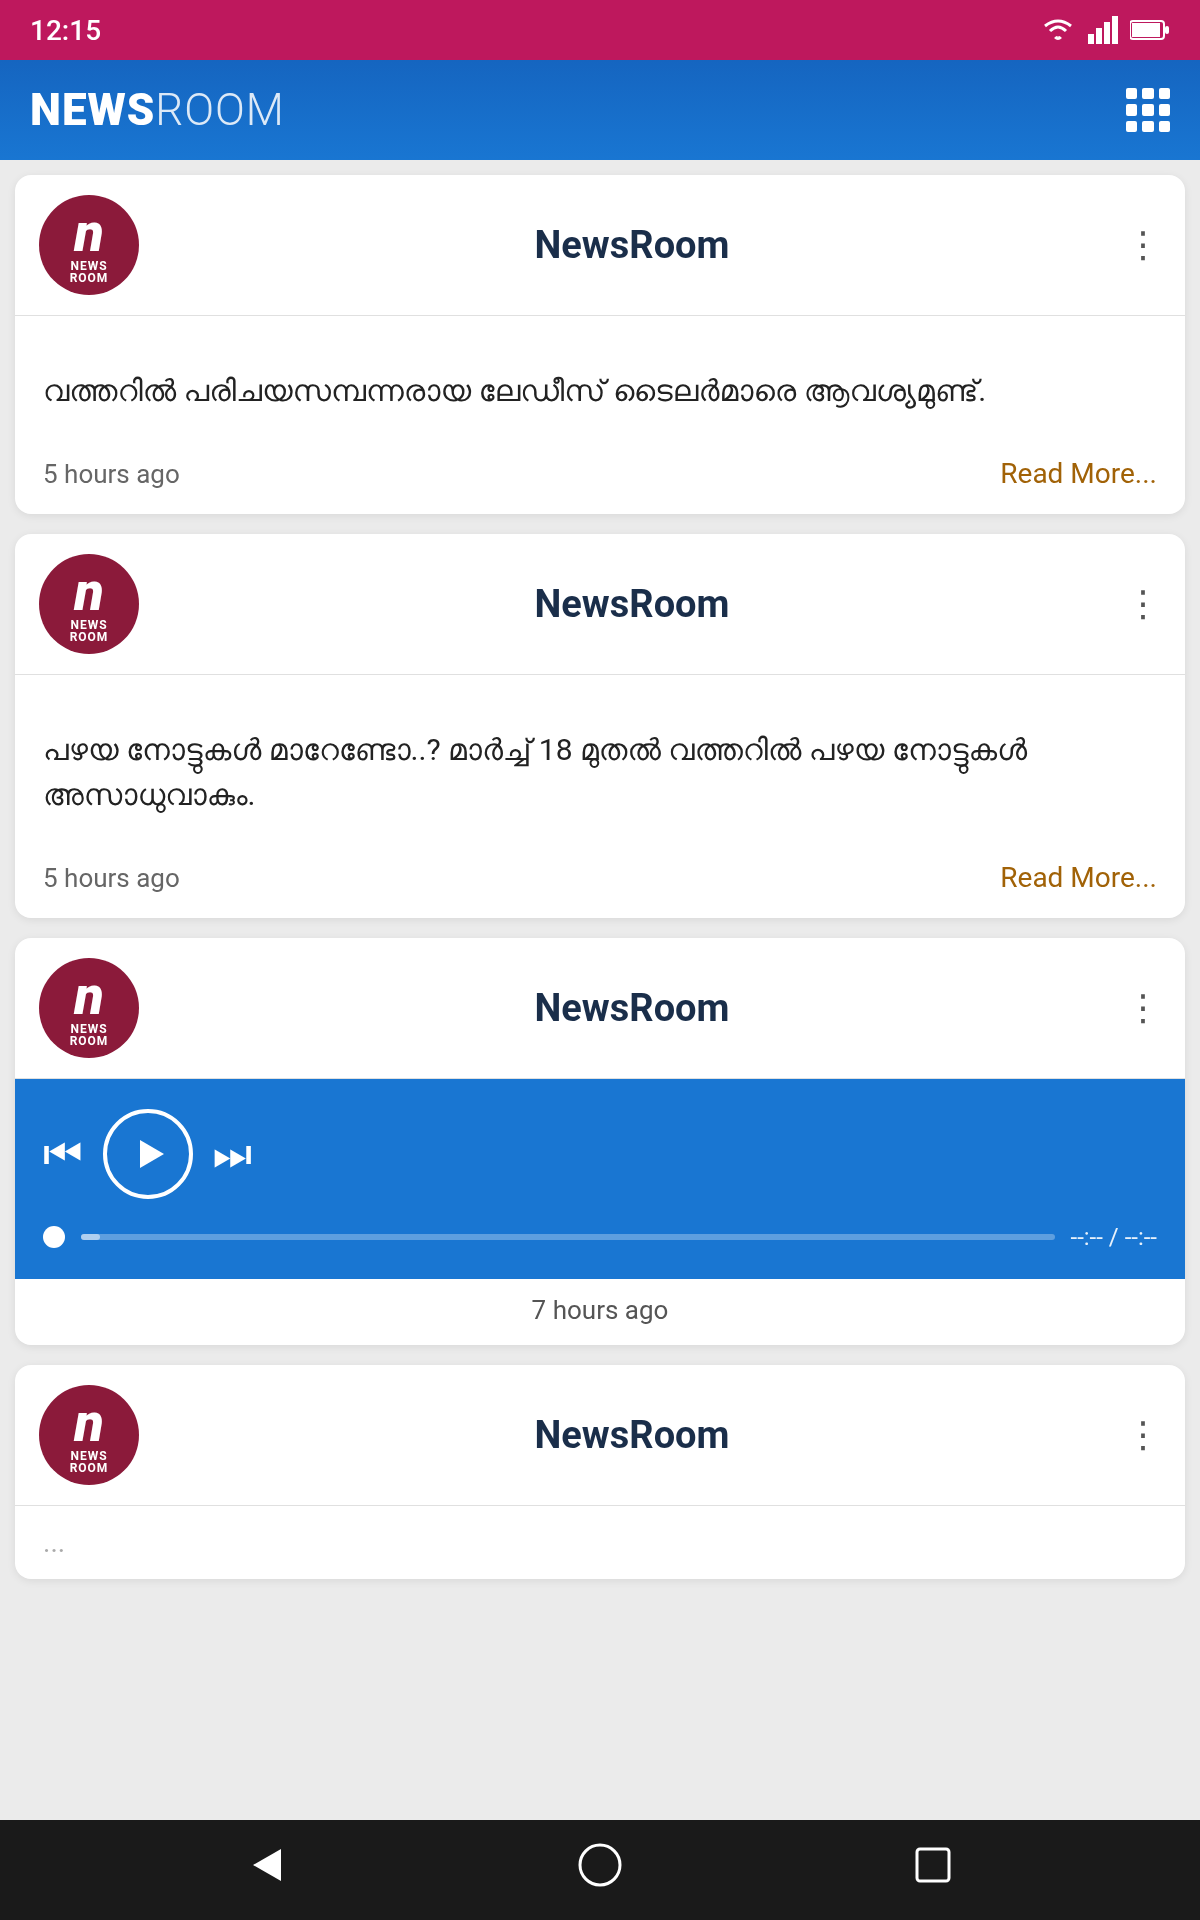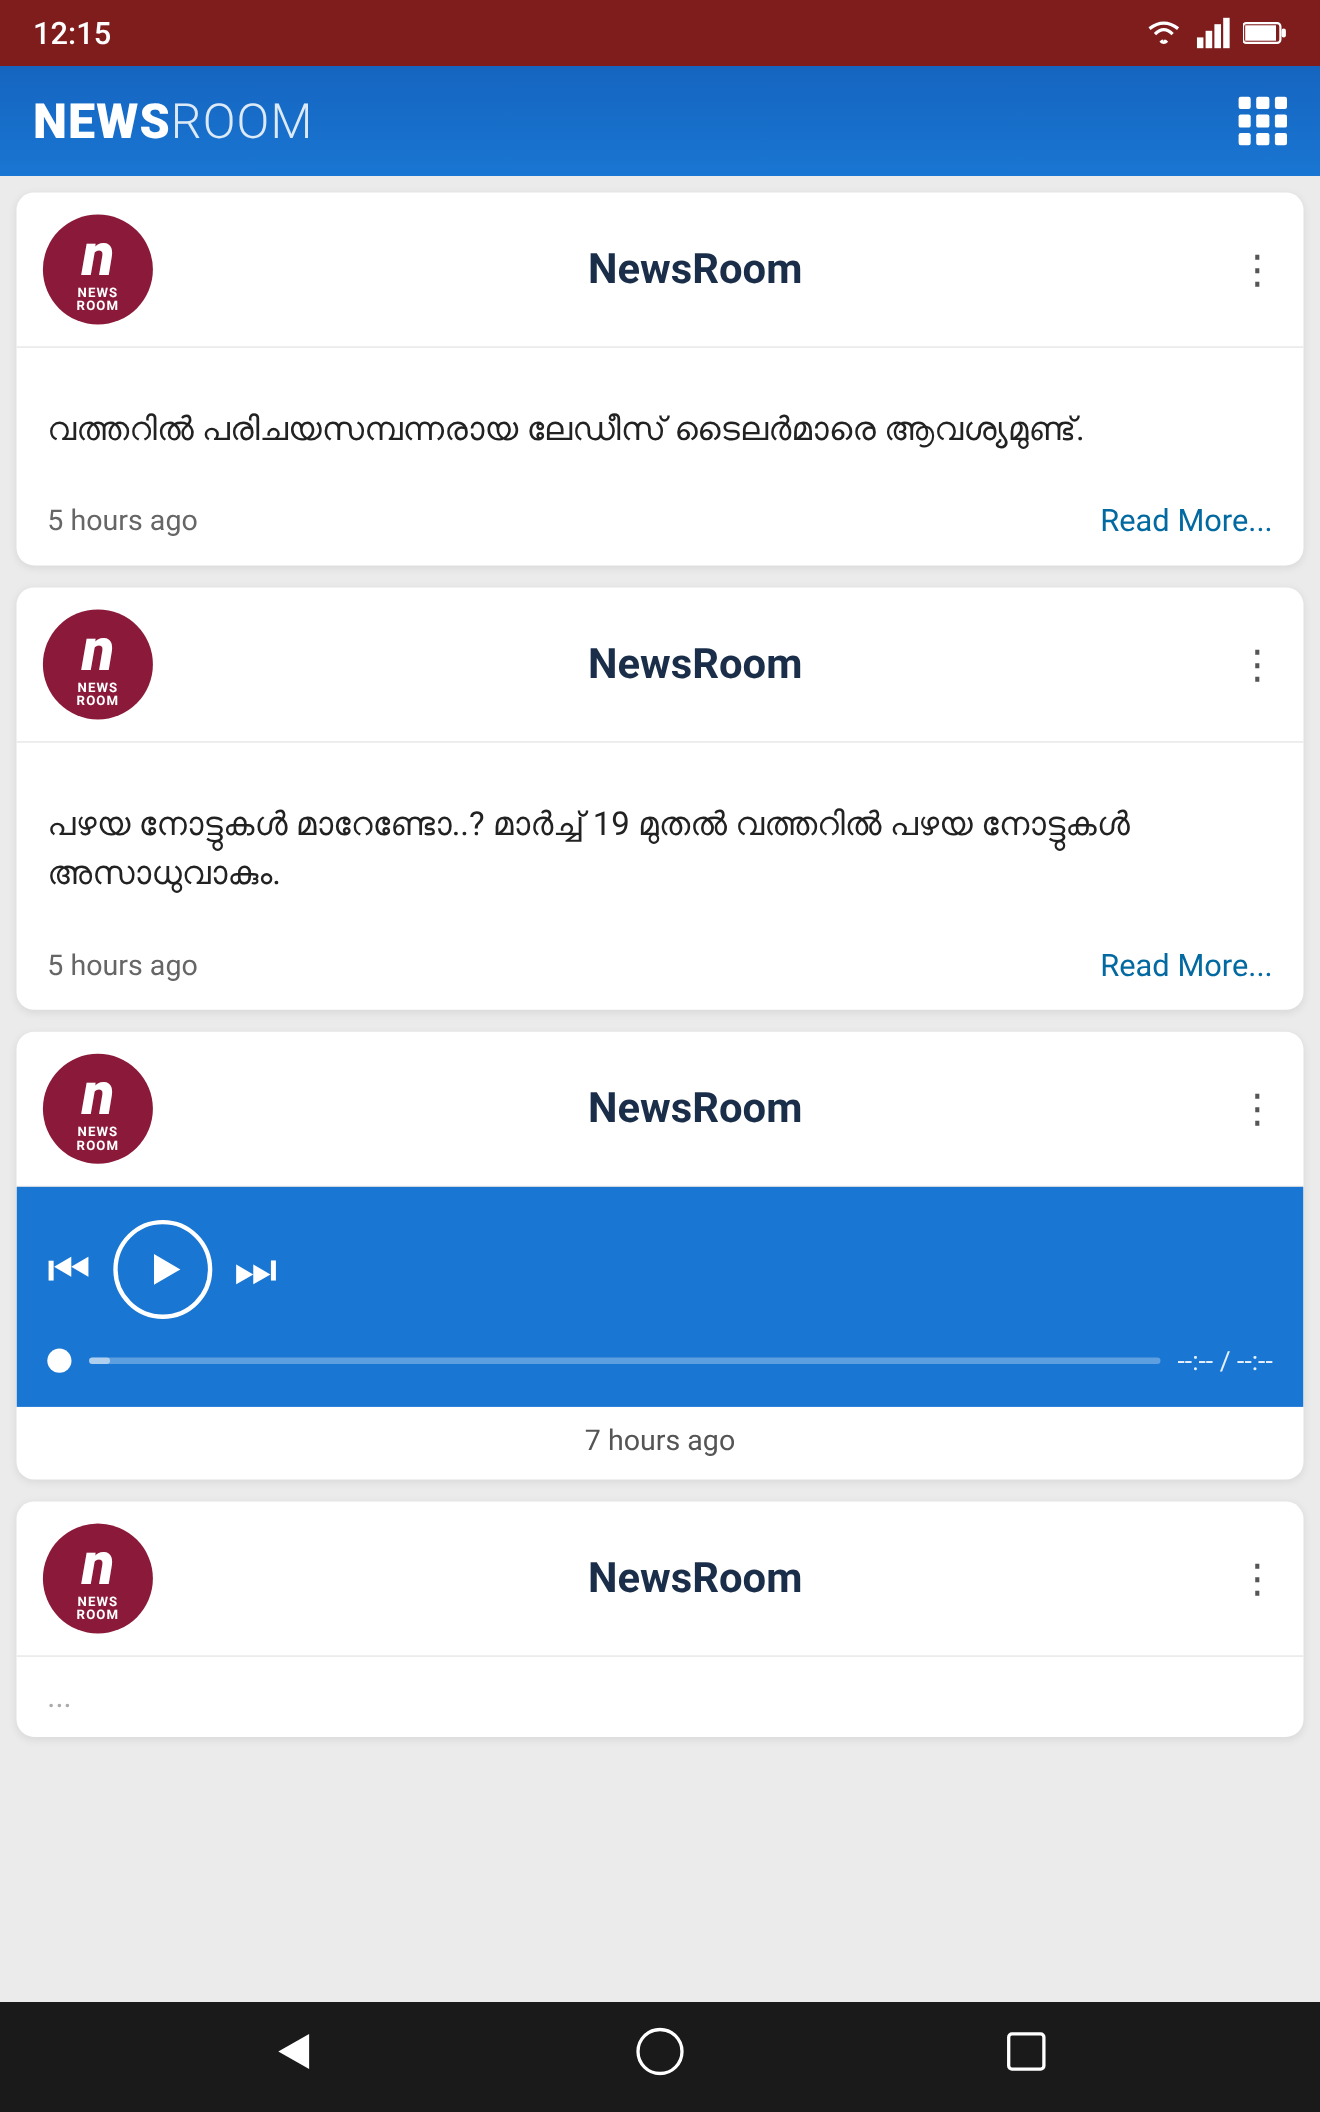--- a/index.html
+++ b/index.html
@@ -7,21 +7,21 @@
       width: 1200px;
       min-height: 1920px;
       background: #f0f0f0;
       font-family: 'Roboto', Arial, sans-serif;
       display: flex;
       flex-direction: column;
     }
 
     
     .status-bar {
-      background: #7f1d1d;
+      background: #be185d;
       height: 60px;
       display: flex;
       align-items: center;
       justify-content: space-between;
       padding: 0 30px;
       color: white;
       font-size: 28px;
       font-weight: 500;
     }
     .status-icons {
@@ -134,21 +134,21 @@
       align-items: center;
       padding: 0 28px 24px;
     }
 
     .time-ago {
       color: #666;
       font-size: 26px;
     }
 
     .read-more {
-      color: #0369a1;
+      color: #a16207;
       font-size: 28px;
       cursor: pointer;
     }
 
     
     .audio-label {
       padding: 20px 28px 16px;
       color: #1a2e4a;
       font-size: 30px;
       font-weight: 600;
@@ -322,21 +322,21 @@
   <div class="card">
     <div class="card-header">
       <div class="logo-circle">
         <span class="logo-n">n</span>
         <span class="logo-text">NEWS<br>ROOM</span>
       </div>
       <div class="card-title">NewsRoom</div>
       <span class="share-icon">⋮</span>
     </div>
     <div class="card-body">
-      <p class="card-text">പഴയ നോട്ടുകൾ മാറേണ്ടോ..? മാർച്ച് 19 മുതൽ വത്തറിൽ പഴയ നോട്ടുകൾ അസാധുവാകും.</p>
+      <p class="card-text">പഴയ നോട്ടുകൾ മാറേണ്ടോ..? മാർച്ച് 18 മുതൽ വത്തറിൽ പഴയ നോട്ടുകൾ അസാധുവാകും.</p>
     </div>
     <div class="card-footer">
       <span class="time-ago">5 hours ago</span>
       <span class="read-more">Read More...</span>
     </div>
   </div>
 
   <div class="card">
     <div class="card-header">
       <div class="logo-circle">

